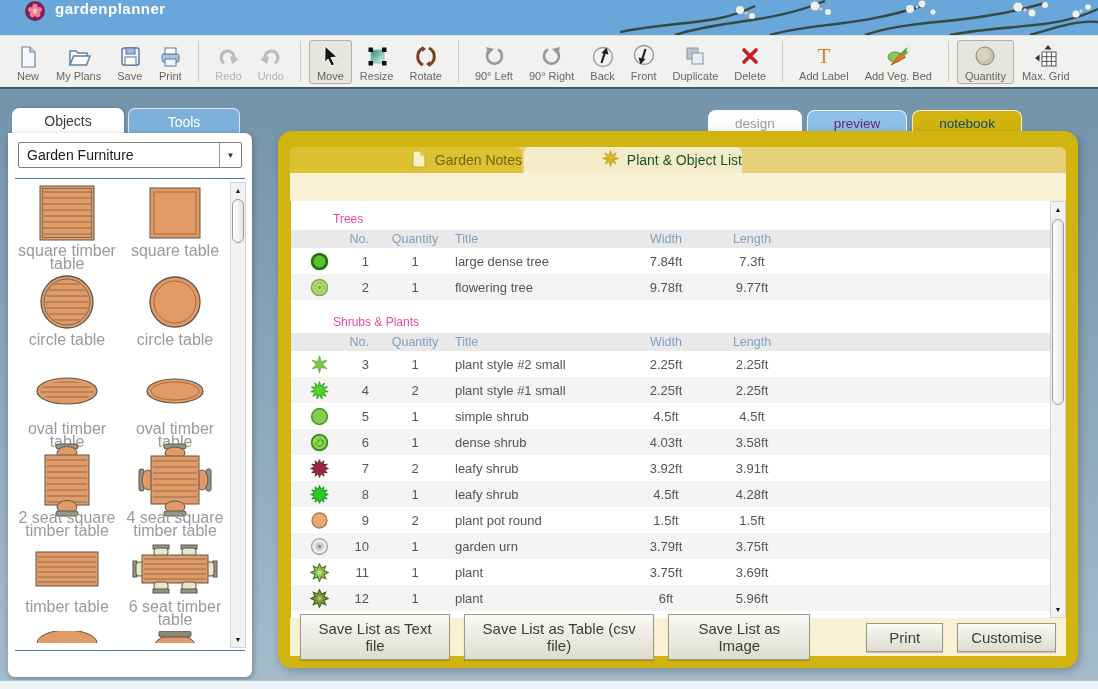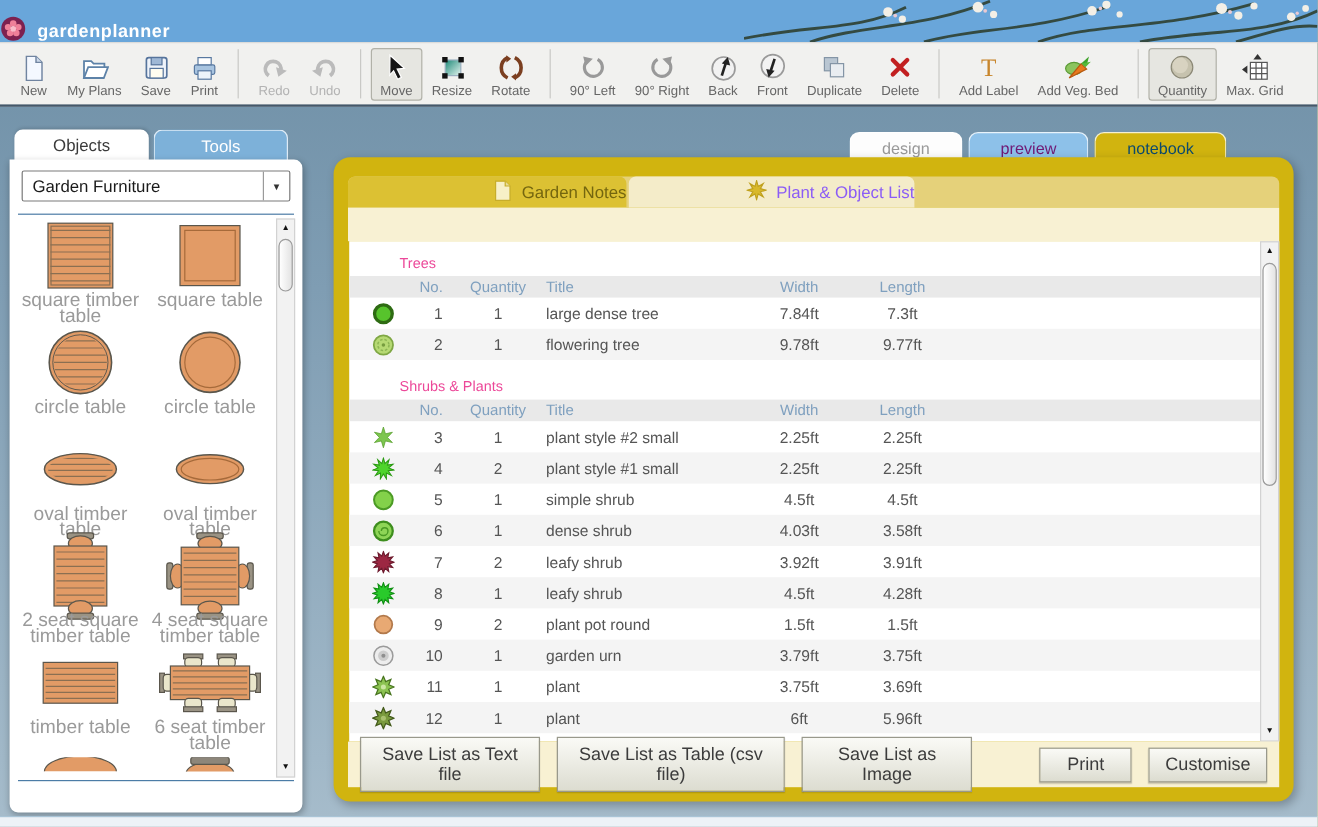--- a/index.html
+++ b/index.html
@@ -1,21 +1,21 @@
 <!DOCTYPE html>
 <html><head>
 <meta charset="utf-8">
 <style>
   *{box-sizing:border-box;margin:0;padding:0}
   html,body{width:1098px;height:689px;overflow:hidden}
   body{font-family:"Liberation Sans",sans-serif;background:linear-gradient(180deg,#6e8fa6 0%,#7f9db3 35%,#a6bccb 100%)}
   #app{position:relative;width:1098px;height:689px;overflow:hidden}
 
   
-  #titlebar{position:absolute;left:0;top:0;width:100%;height:35px;background:#69a6da;display:flex;align-items:flex-end;padding-left:0}
+  #titlebar{position:absolute;left:0;top:0;width:100%;height:35px;background:#69a6da;display:flex;align-items:flex-start;padding-left:24px}
   .photo{position:absolute;right:0;top:0}
   .app-name{color:#fff;font-size:15px;font-weight:bold;letter-spacing:.5px;margin-left:9px;position:relative}
   #logo{position:relative}
 
   
   #toolbar{position:absolute;left:0;top:35px;width:100%;height:54px;background:#f1f1ef;border-top:1px solid #dcdcda;border-bottom:2px solid #44586a;display:flex;align-items:center;padding:0 8px}
   .tb-item{display:flex;flex-direction:column;align-items:center;padding:2px 7px 1px;border:1px solid transparent;border-radius:3px;min-width:34px;cursor:default}
   .tb-item.selected{background:#e6e6e1;border-color:#b1b1a8}
   .tb-icon{height:26px;display:flex;align-items:center;justify-content:center}
   .tb-label{font-size:11px;color:#666;margin-top:1px;white-space:nowrap}
@@ -49,21 +49,21 @@
   .vtab{padding:0 26px;border-radius:8px 8px 0 0;font-size:13.5px;display:flex;align-items:center;border:1px solid rgba(255,255,255,.8);border-bottom:none}
   .vtab-design{background:#fdfdfd;color:#999}
   .vtab-preview{background:#8dc1e9;color:#701a75}
   .vtab-notebook{background:#d1b40f;color:#0c4a6e}
 
   
   #notebook-panel{position:absolute;left:278px;top:131px;width:800px;height:537px;background:#d1b40f;border-radius:14px;box-shadow:2px 3px 8px rgba(0,0,0,.25)}
   .nb-tabbar{position:absolute;left:12px;top:16px;right:12px;height:26px;background:#e5d17a;display:flex;border-radius:6px 6px 0 0}
   .nbtab{height:26px;display:flex;align-items:center;justify-content:flex-end;gap:8px;font-size:14px;border-radius:6px 6px 0 0;margin-right:2px}
   .nbtab.gn{width:232px;background:#dcc133;color:#74660f}
-  .nbtab.active{width:238px;background:#f4ecc9;color:#8b5cf6}
+  .nbtab.active{width:218px;background:#f4ecc9;color:#14532d}
   .nb-strip{position:absolute;left:12px;top:42px;right:12px;height:28px;background:#f8f1d3}
   .nb-white{position:absolute;left:13px;top:70px;width:775px;height:417px;background:#fff}
   .nb-content{position:absolute;left:0;top:0;right:16px;bottom:0;overflow:hidden}
   .nb-footer{position:absolute;left:12px;right:12px;top:487px;height:38px;background:#f8f1d3;display:flex;align-items:center;gap:14px;padding:0 10px}
   .nb-btn{background:linear-gradient(#fafaf6,#dcdcd0);border:1px solid #99998c;border-radius:0;padding:5px 13px;font-size:15px;color:#3c3c3c;box-shadow:0 1px 1px rgba(0,0,0,.18);font-family:Liberation Sans, sans-serif}
   .nb-btn[data-name="footer-print-button"]{margin-left:42px;padding:5px 22px}
   .nb-btn[data-name="footer-customise-button"]{margin-left:auto}
 
   
   .tsection-title{margin:10px 0 2px 42px;font-size:12px;line-height:17px;color:#ec4899}

